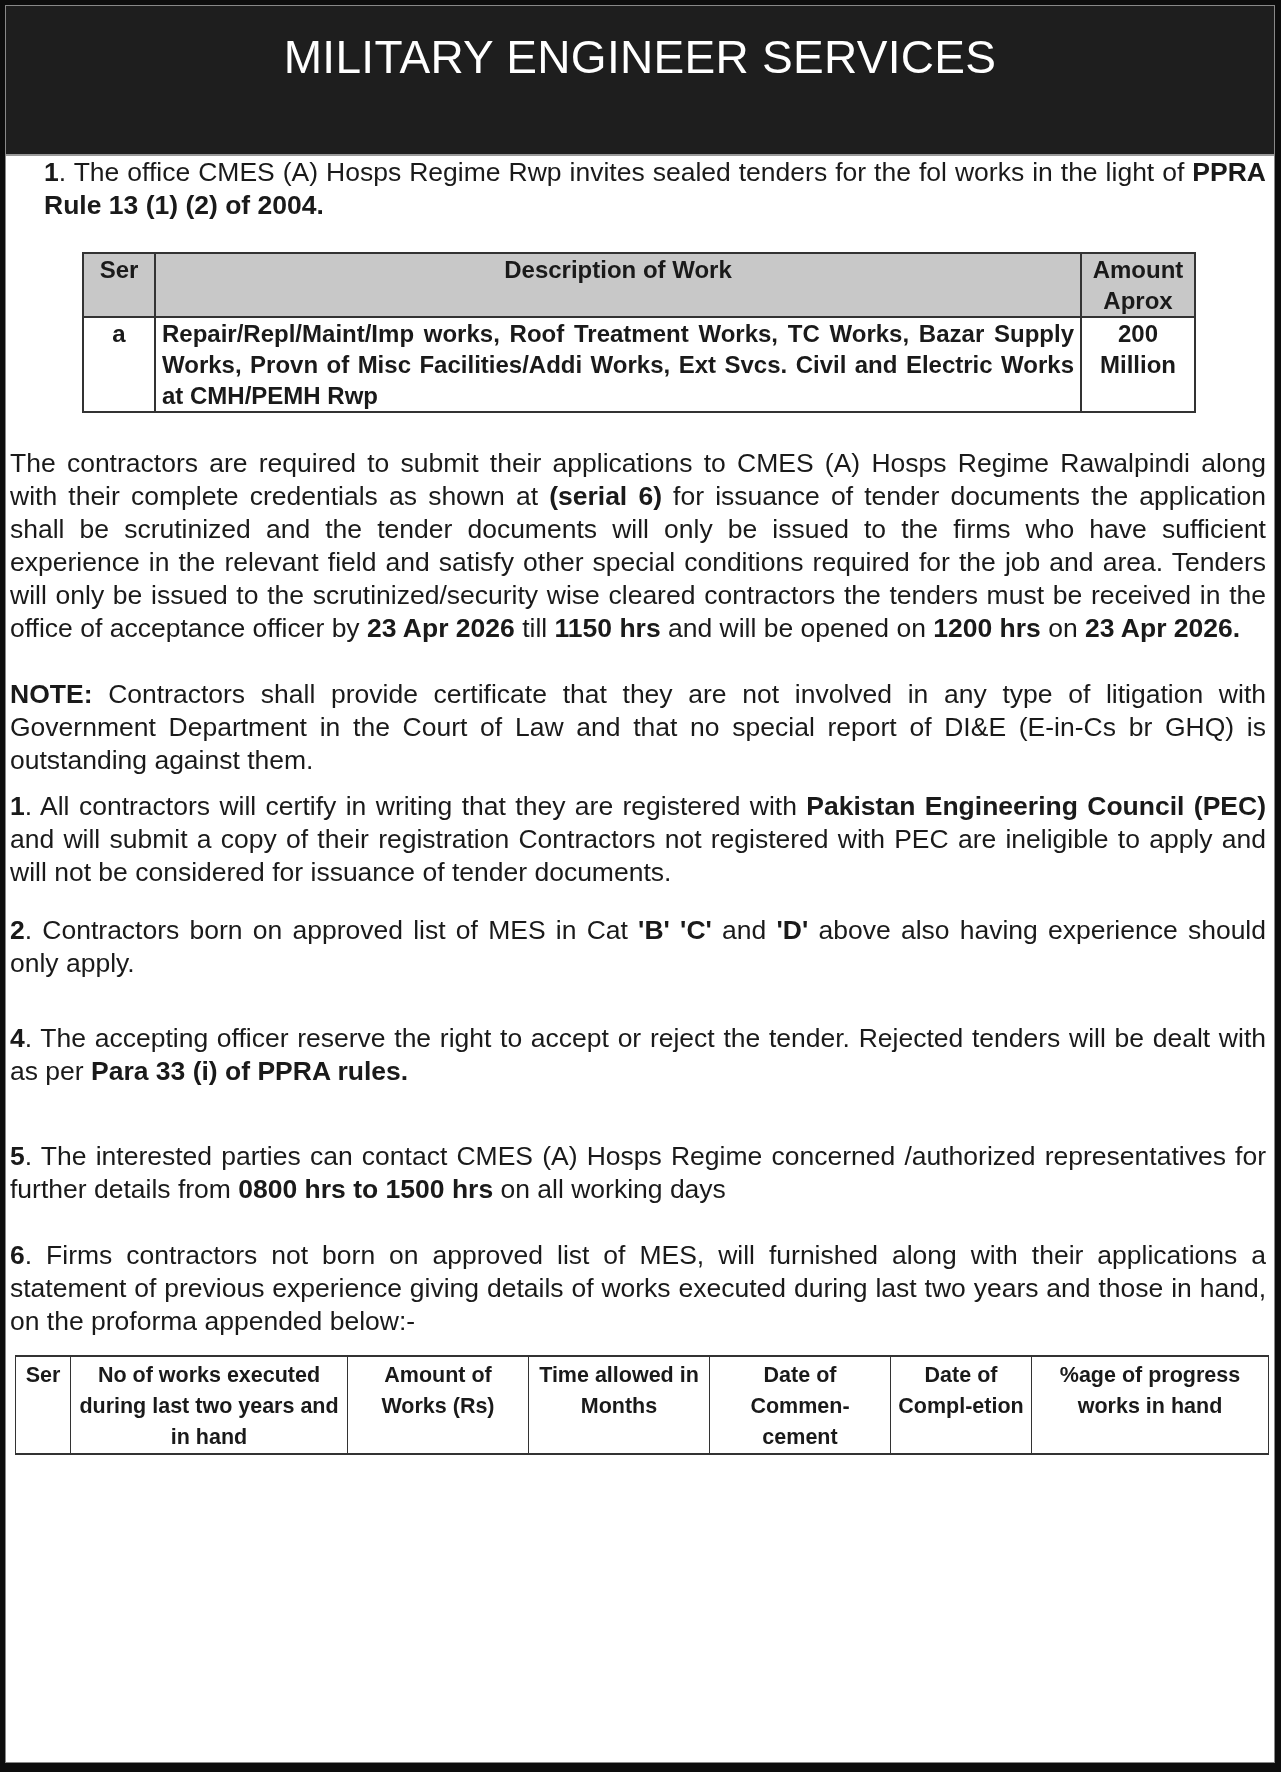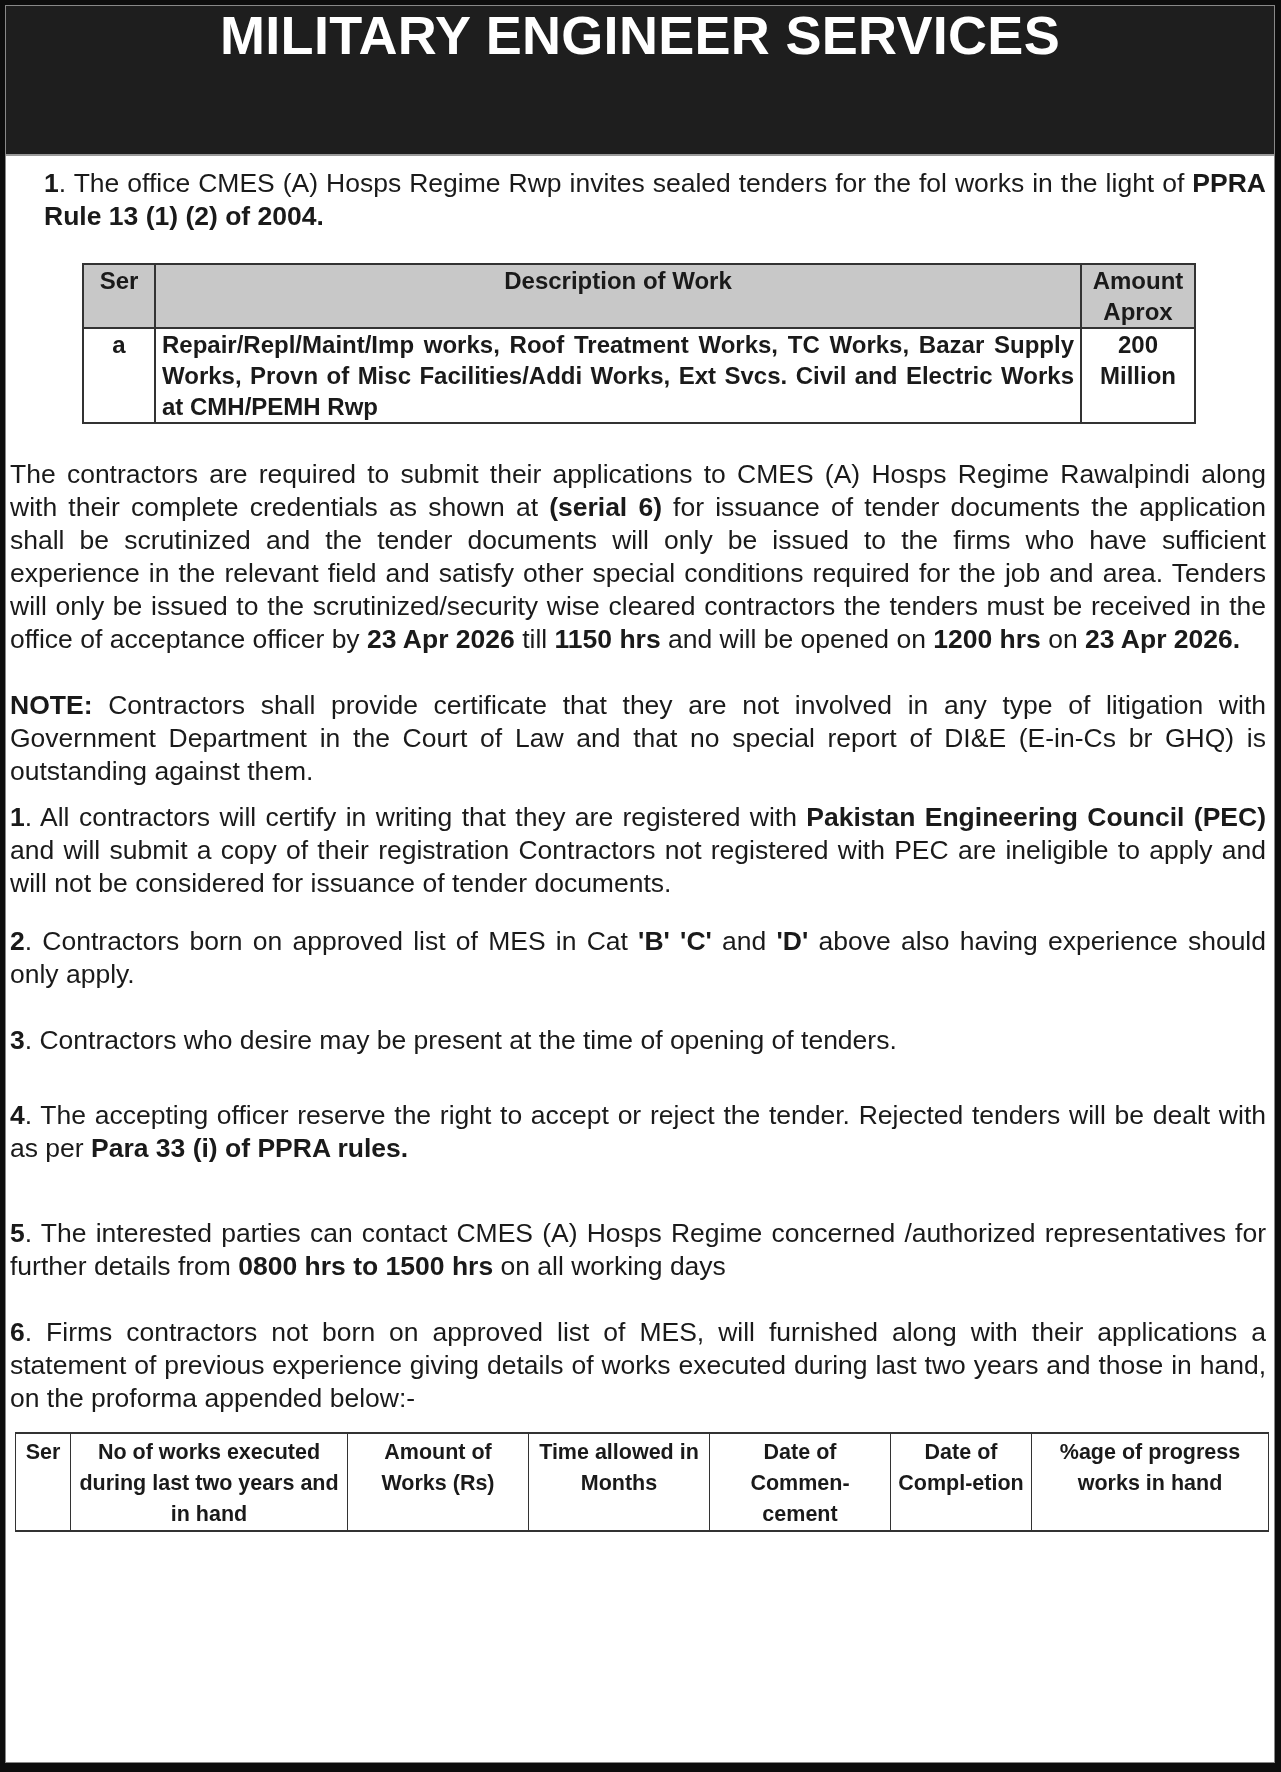--- a/index.html
+++ b/index.html
@@ -1,20 +1,20 @@
 <!DOCTYPE html>
 <html><head>
 <meta charset="utf-8">
 <style>
   html, body { margin: 0; padding: 0; background: #000; }
   body { width: 1281px; height: 1772px; overflow: hidden; font-family: "Liberation Sans", sans-serif; color: #1a1a1a; }
   .frame { position: absolute; left: 0; top: 0; width: 1281px; height: 1772px; background: #0d0d0d; }
   .page { position: absolute; left: 5px; top: 5px; width: 1270px; height: 1758px; background: #fff; border: 1px solid #888; box-sizing: border-box; }
   .header { background: #1e1e1e; height: 150px; border-bottom: 2px solid #9a9a9a; box-sizing: border-box; text-align: center; color: #fff; }
-  .header .t1 { font-weight: bold; font-size: 54px; line-height: 46px; padding-top: 6px; letter-spacing: 0.3px; }
+  .header .t1 { font-weight: normal; font-size: 46px; line-height: 46px; padding-top: 28px; letter-spacing: 0.3px; }
   .header .t2 { font-weight: bold; font-size: 47px; line-height: 47px; padding-top: 20px; letter-spacing: 0.3px; }
   .para { font-size: 26.5px; line-height: 33px; text-align: justify; padding: 0 8px 0 4px; }
   .para b { font-weight: bold; }
   .u { text-decoration-thickness: 2px; text-underline-offset: 3px; }
   .sec { margin-top: 26px; }
   table.works { border-collapse: collapse; margin-left: 76px; width: 1114px; font-weight: bold; font-size: 24px; line-height: 31px; }
   table.works td, table.works th { border: 2px solid #333; vertical-align: top; padding: 0 6px; }
   table.works th { background: #c8c8c8; font-weight: bold; }
   table.works .ser { width: 58px; text-align: center; }
   table.works .desc { text-align: justify; }
@@ -25,21 +25,21 @@
 </head>
 <body>
 
 <div class="frame">
 <div class="page">
 
   <div class="header">
     <div class="t1">MILITARY ENGINEER SERVICES</div>
   </div>
 
-  <div class="para" style="margin-top:11px;padding-left:38px;"><b>1</b><span>. The office CMES (A) Hosps Regime Rwp invites sealed tenders for the fol works in the light of </span><b>PPRA Rule 13 (1) (2) of 2004.</b></div>
+  <div class="para" style="margin-top:0px;padding-left:38px;"><b>1</b><span>. The office CMES (A) Hosps Regime Rwp invites sealed tenders for the fol works in the light of </span><b>PPRA Rule 13 (1) (2) of 2004.</b></div>
 
   <table class="works" style="margin-top:30px;">
     <tbody>
           <tr>
       <th class="ser">Ser</th>
       <th>Description of Work</th>
       <th class="amt">Amount Aprox</th>
     </tr>
     <tr>
       <td class="ser">a</td>
@@ -53,21 +53,20 @@
       </table>
 
   <div class="para" style="margin-top:34px;"><span>The contractors are required to submit their applications to CMES (A) Hosps Regime Rawalpindi along with their complete credentials as shown at </span><b>(serial 6)</b><span> for issuance of tender documents the application shall be scrutinized and the tender documents will only be issued to the firms who have sufficient experience in the relevant field and satisfy other special conditions required for the job and area. Tenders will only be issued to the scrutinized/security wise cleared contractors the tenders must be received in the office of acceptance officer by </span><b class="u">23 Apr 2026</b><span> till </span><b class="u">1150 hrs</b><span> and will be opened on </span><b class="u">1200 hrs</b><span> on </span><b class="u">23 Apr 2026.</b></div>
 
   <div class="para sec" style="margin-top:33px;"><b class="u">NOTE</b><b>:</b><span> Contractors shall provide certificate that they are not involved in any type of litigation with Government Department in the Court of Law and that no special report of DI&amp;E (E-in-Cs br GHQ) is outstanding against them.</span></div>
 
   <div class="para sec" style="margin-top:13px;"><b>1</b><span>. All contractors will certify in writing that they are registered with </span><b>Pakistan Engineering Council (PEC)</b><span> and will submit a copy of their registration Contractors not registered with PEC are ineligible to apply and will not be considered for issuance of tender documents.</span></div>
 
   <div class="para sec" style="margin-top:25px;"><b>2</b><span>. Contractors born on approved list of MES in Cat </span><b>'B'</b><span> </span><b>'C'</b><span> and </span><b>'D'</b><span> above also having experience should only apply.</span></div>
 
-  <div class="para sec" style="margin-top:33px;"><b>3</b><span>. Contractors who desire may be present at the time of opening of tenders.</span></div>
 
   <div class="para sec" style="margin-top:42px;"><b>4</b><span>. The accepting officer reserve the right to accept or reject the tender. Rejected tenders will be dealt with as per </span><b>Para 33 (i) of PPRA rules.</b></div>
 
   <div class="para sec" style="margin-top:52px;"><b>5</b><span>. The interested parties can contact CMES (A) Hosps Regime concerned /authorized representatives for further details from </span><b>0800 hrs to 1500 hrs</b><span> on all working days</span></div>
 
   <div class="para sec" style="margin-top:33px;"><b>6</b><span>. Firms contractors not born on approved list of MES, will furnished along with their applications a statement of previous experience giving details of works executed during last two years and those in hand, on the proforma appended below:-</span></div>
 
   <table class="proforma" style="margin-top:17px;">
     <tbody>
           <tr>

